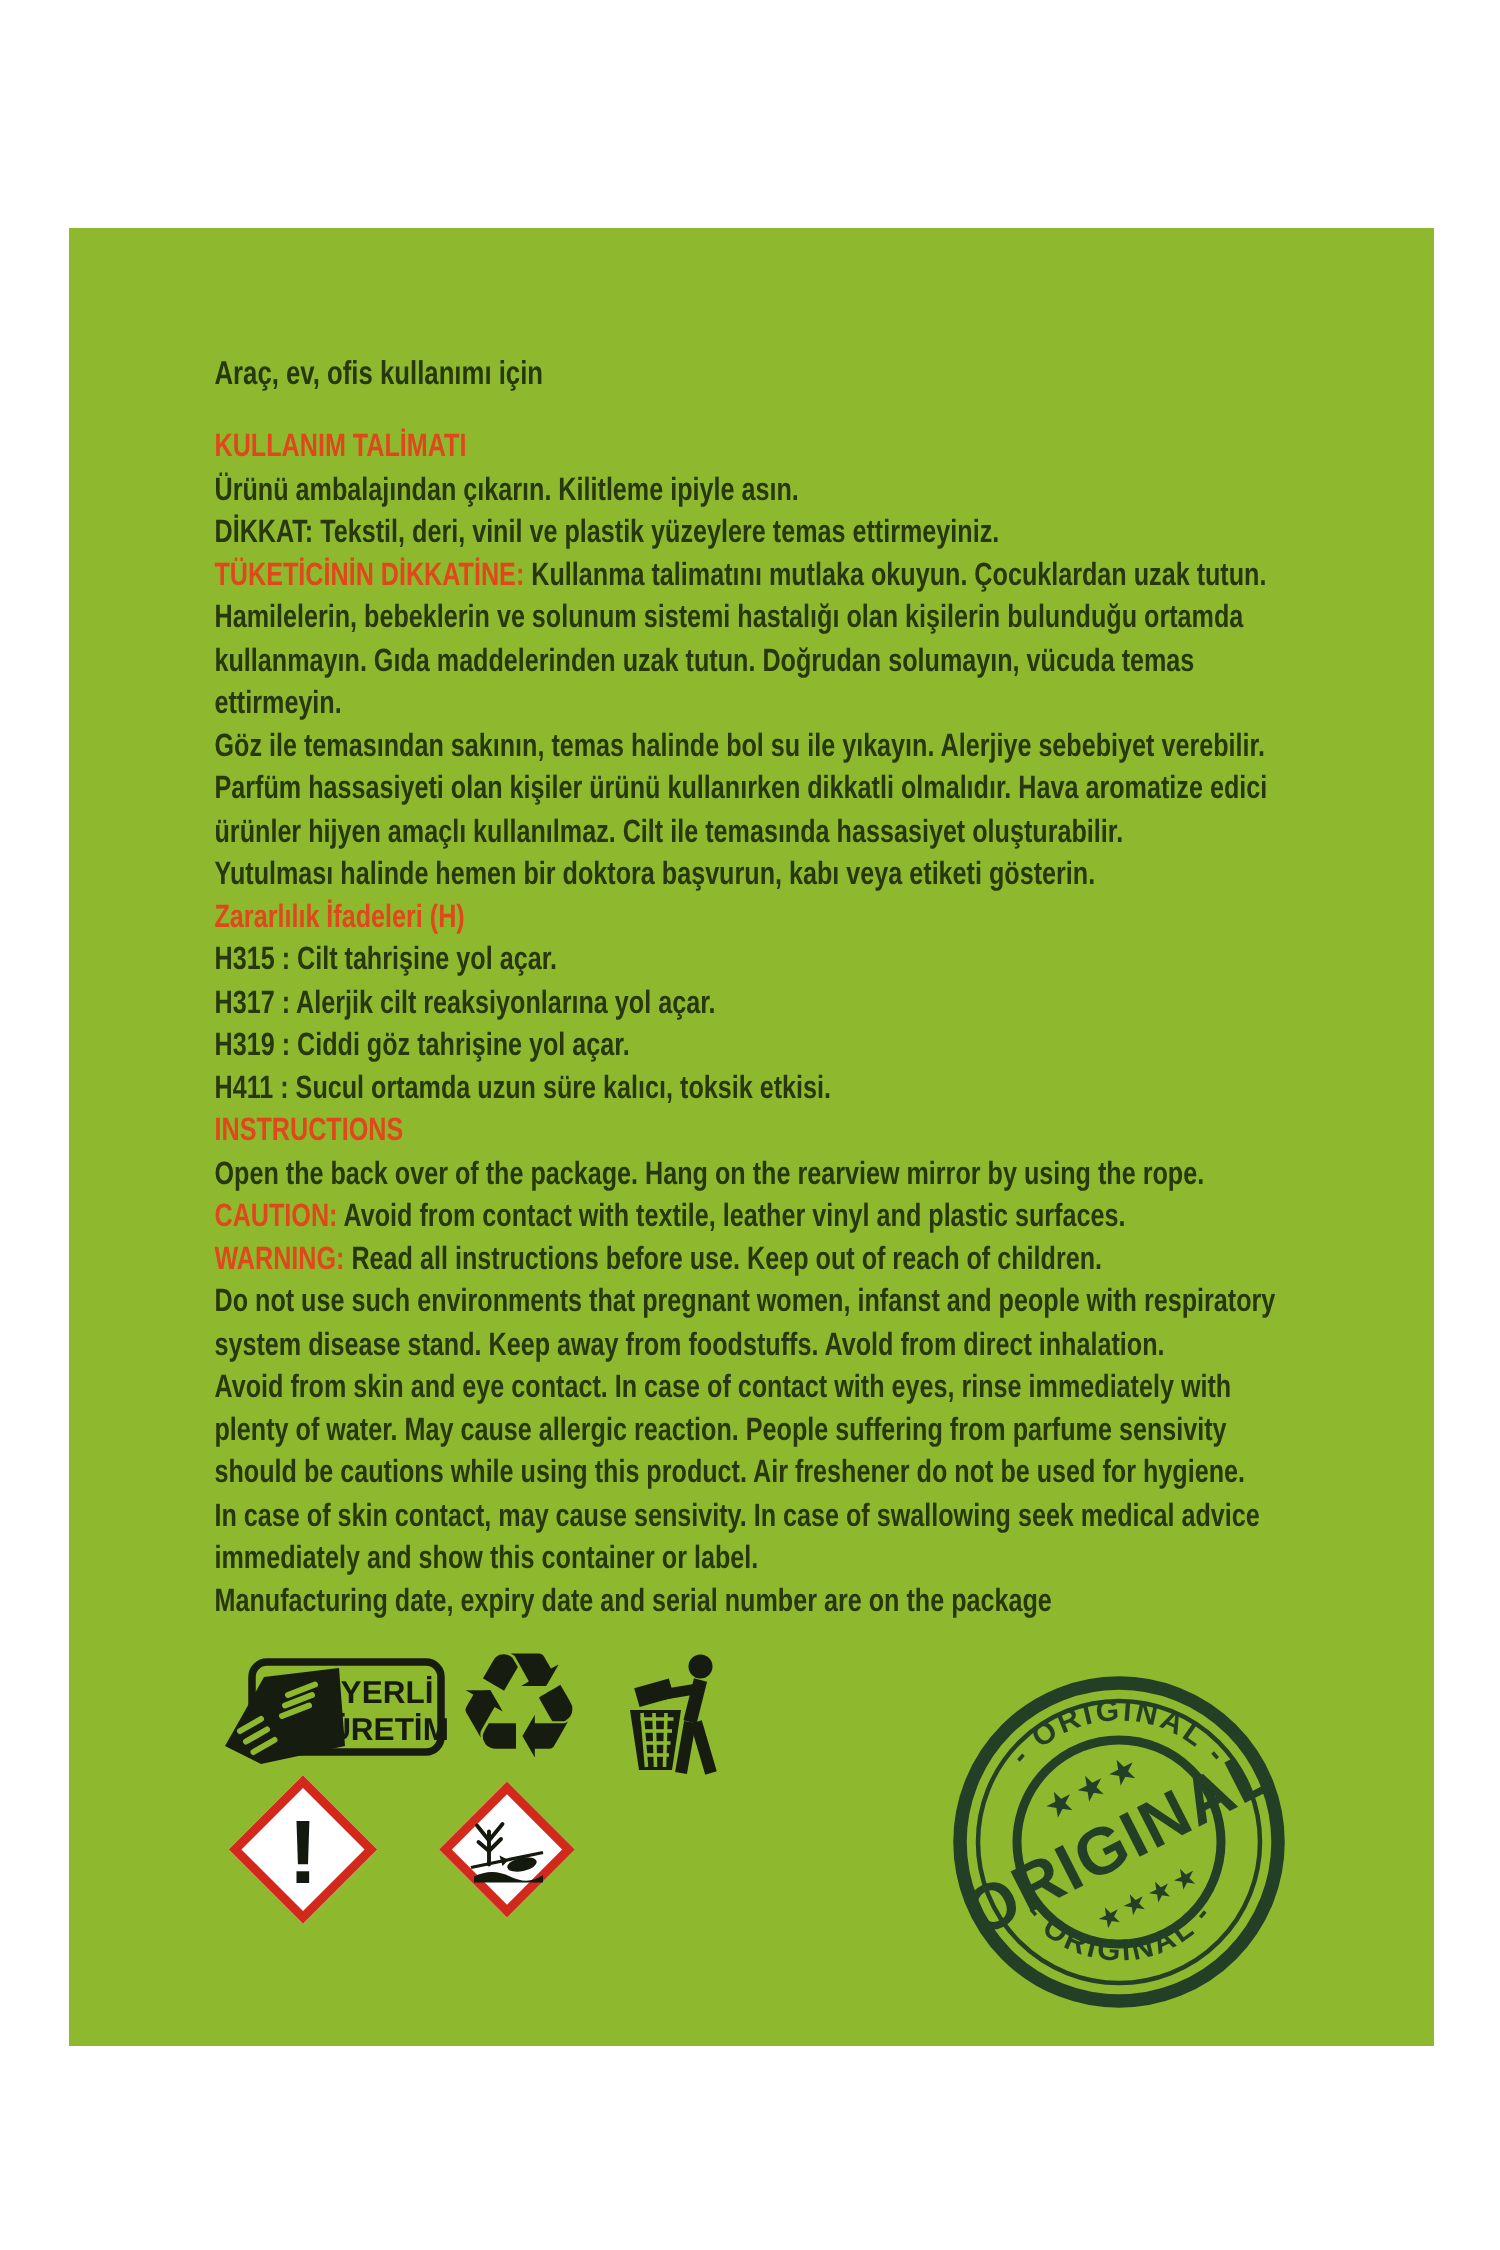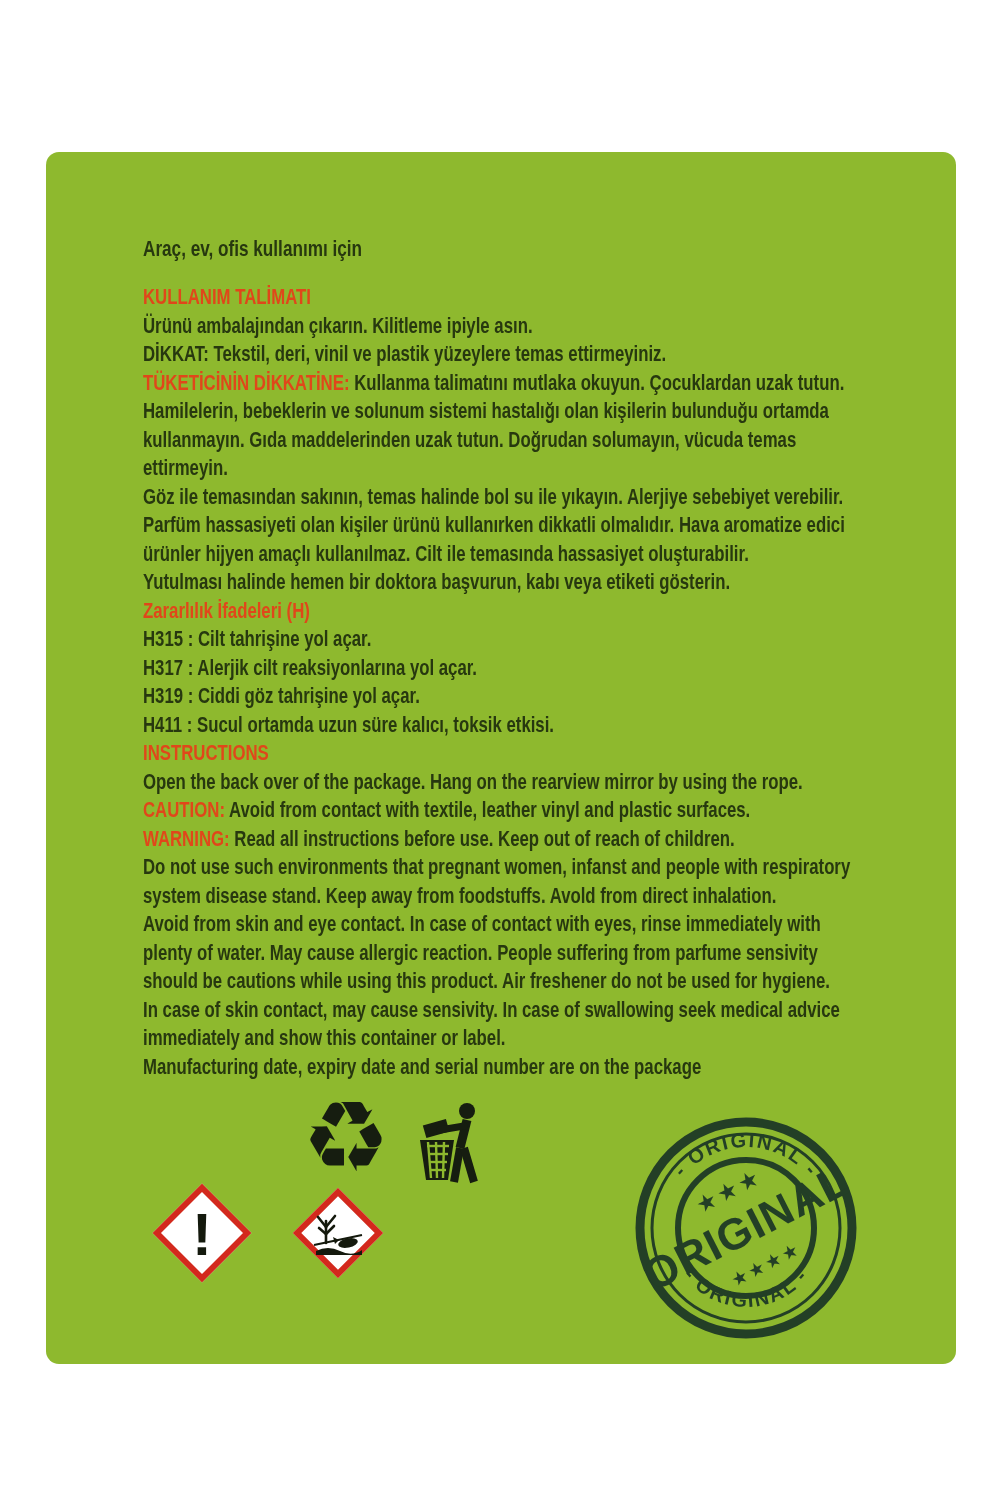--- a/index.html
+++ b/index.html
@@ -1,20 +1,20 @@
 <!DOCTYPE html>
 <html><head>
 <meta charset="utf-8">
 <style>
   * { margin:0; padding:0; box-sizing:border-box; }
   html,body { width:1000px; height:1500px; background:#ffffff; overflow:hidden;
               font-family:"Liberation Sans", sans-serif; }
   .page { position:relative; width:1000px; height:1500px; background:#ffffff; }
   .panel { position:absolute; left:46px; top:152px; width:910px; height:1212px;
-           background:#8eb92e;border-radius:13px; }
+           background:#8eb92e; }
 
   
   .top-note { position:absolute; left:97px; top:84px; font-size:22px; font-weight:bold;
               color:#27380f; white-space:nowrap; transform:scaleX(.78); transform-origin:0 0; }
   .text-block { position:absolute; left:97px; top:131px; width:950px;
                 transform:scaleX(.78); transform-origin:0 0; }
   .text-block .line { font-size:21.5px; font-weight:bold; color:#27380f;
                       line-height:28.5px; white-space:nowrap; }
   .red { color:#e0471a; }
 
@@ -78,20 +78,38 @@
         <div class="line"><span>Do not use such environments that pregnant women, infanst and people with respiratory</span></div>
         <div class="line"><span>system disease stand. Keep away from foodstuffs. Avold from direct inhalation.</span></div>
         <div class="line"><span>Avoid from skin and eye contact. In case of contact with eyes, rinse immediately with</span></div>
         <div class="line"><span>plenty of water. May cause allergic reaction. People suffering from parfume sensivity</span></div>
         <div class="line"><span>should be cautions while using this product. Air freshener do not be used for hygiene.</span></div>
         <div class="line"><span>In case of skin contact, may cause sensivity. In case of swallowing seek medical advice</span></div>
         <div class="line"><span>immediately and show this container or label.</span></div>
         <div class="line"><span>Manufacturing date, expiry date and serial number are on the package</span></div>
       </div>
 
+    <div class="badge-yerli">
+      <svg width="152" height="80" viewBox="0 0 152 80">
+        <rect x="22" y="6" width="126" height="60" rx="10" fill="none" stroke="#161d10" stroke-width="5"></rect>
+        <g>
+          <path d="M4,62 L30,16 L80,10 L84,62 L28,74 Z" fill="#161d10"></path>
+          <g stroke="#8eb92e" stroke-width="4" stroke-linecap="round">
+            <path d="M46,28 L64,21"></path>
+              <path d="M44,35 L62,28"></path>
+              <path d="M42,42 L60,35"></path>
+            <path d="M14,52 L28,44"></path>
+              <path d="M18,59 L32,51"></path>
+              <path d="M23,66 L37,58"></path>
+          </g>
+        </g>
+        <text x="112" y="33" font-size="21" font-weight="bold" fill="#161d10" text-anchor="middle">YERLİ</text>
+        <text x="113" y="58" font-size="21" font-weight="bold" fill="#161d10" text-anchor="middle">ÜRETİM</text>
+      </svg>
+    </div>
 
     <div class="recycle">♻</div>
 
     <div class="trash">
       <svg width="72" height="84" viewBox="0 0 72 84">
         <path d="M8,38 L14,78 L36,78 L42,38 Z" fill="#161d10"></path>
         <g stroke="#8eb92e" stroke-width="2.4">
           <path d="M15,44 L37,44"></path>
             <path d="M16,52 L36,52"></path>
             <path d="M17,60 L35,60"></path>

